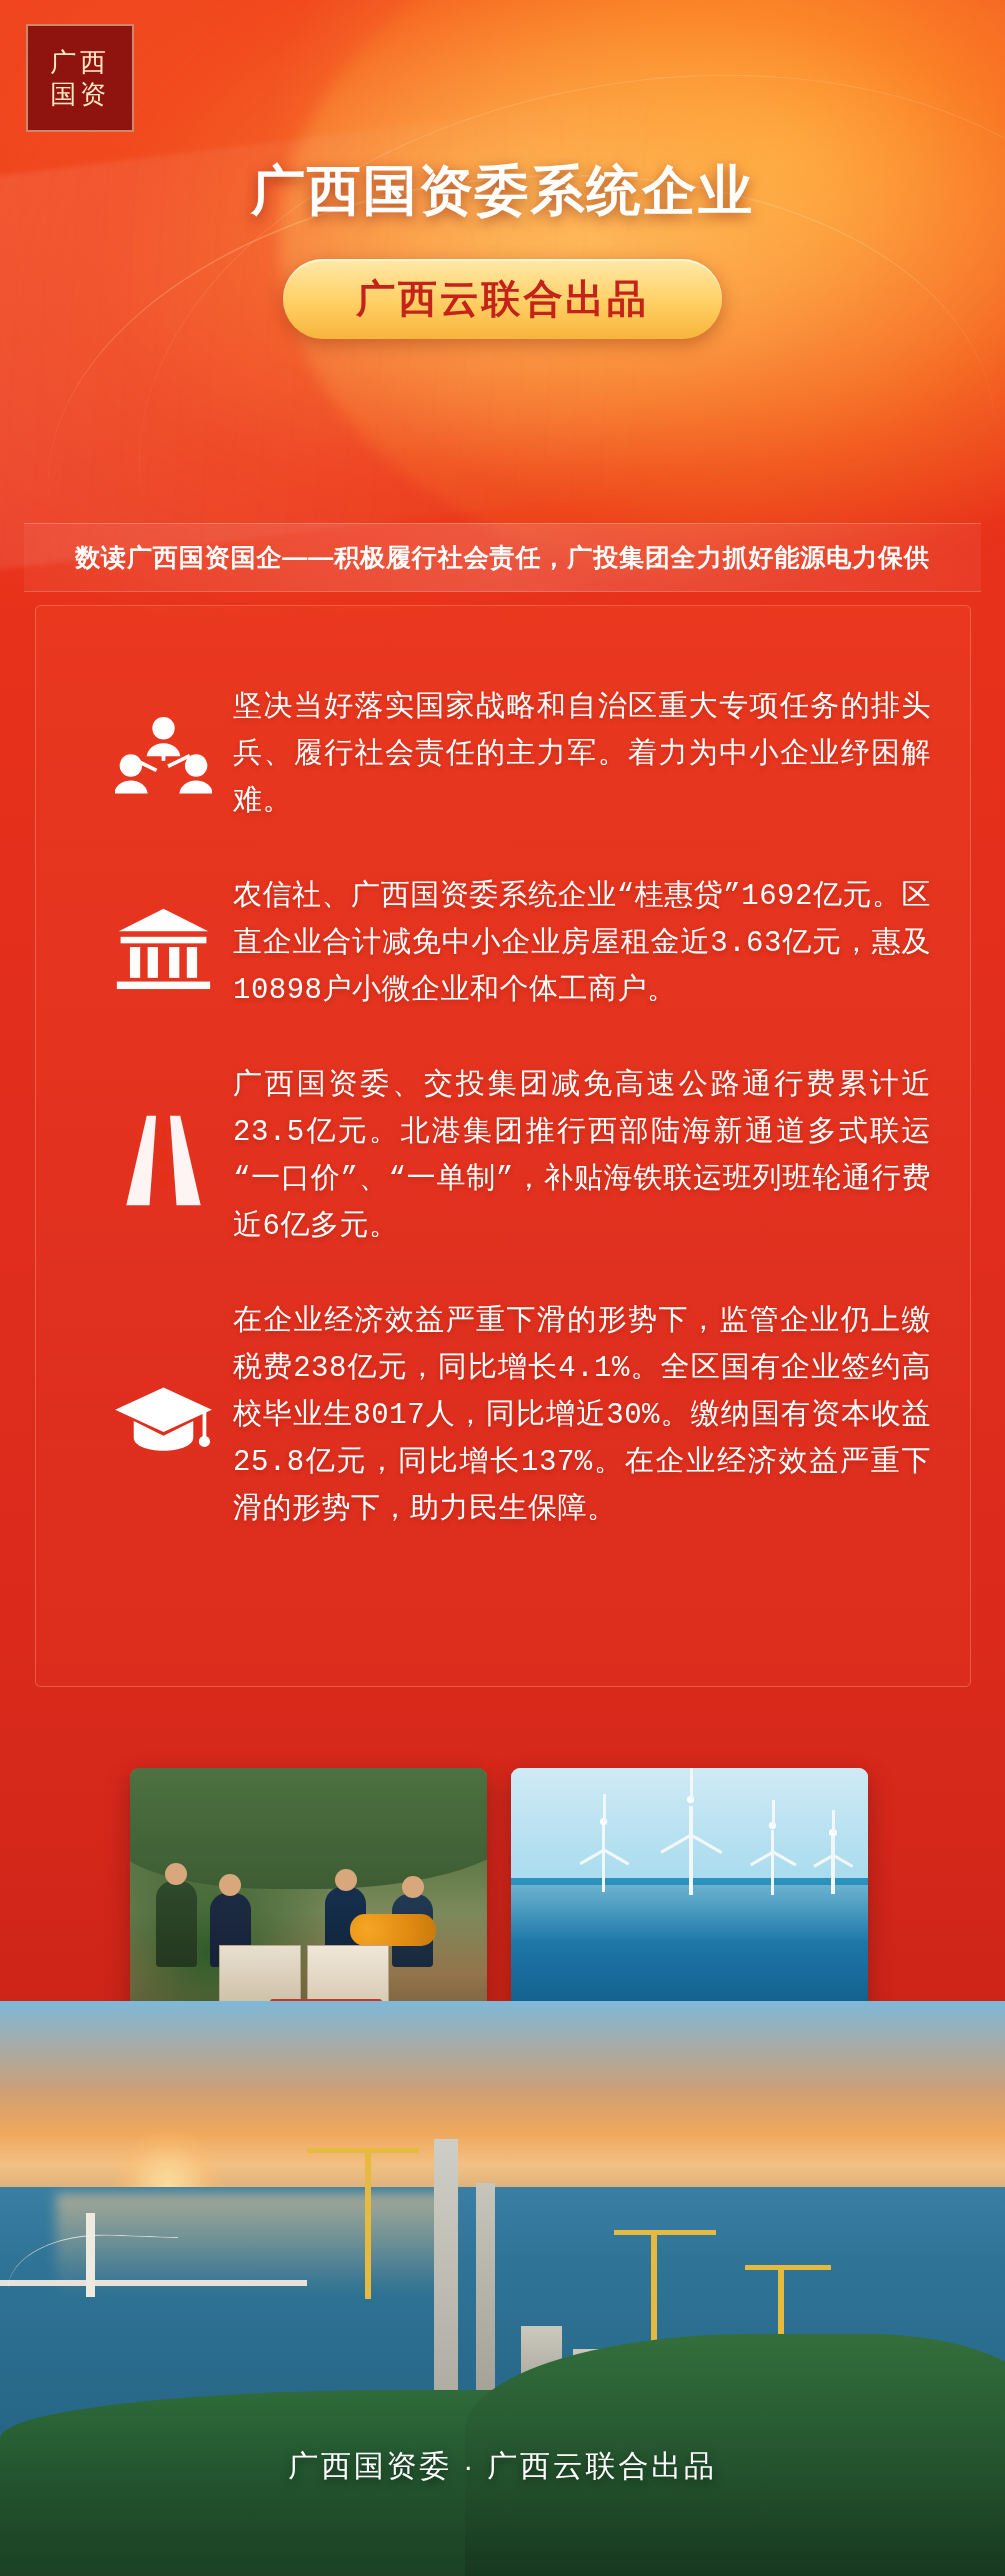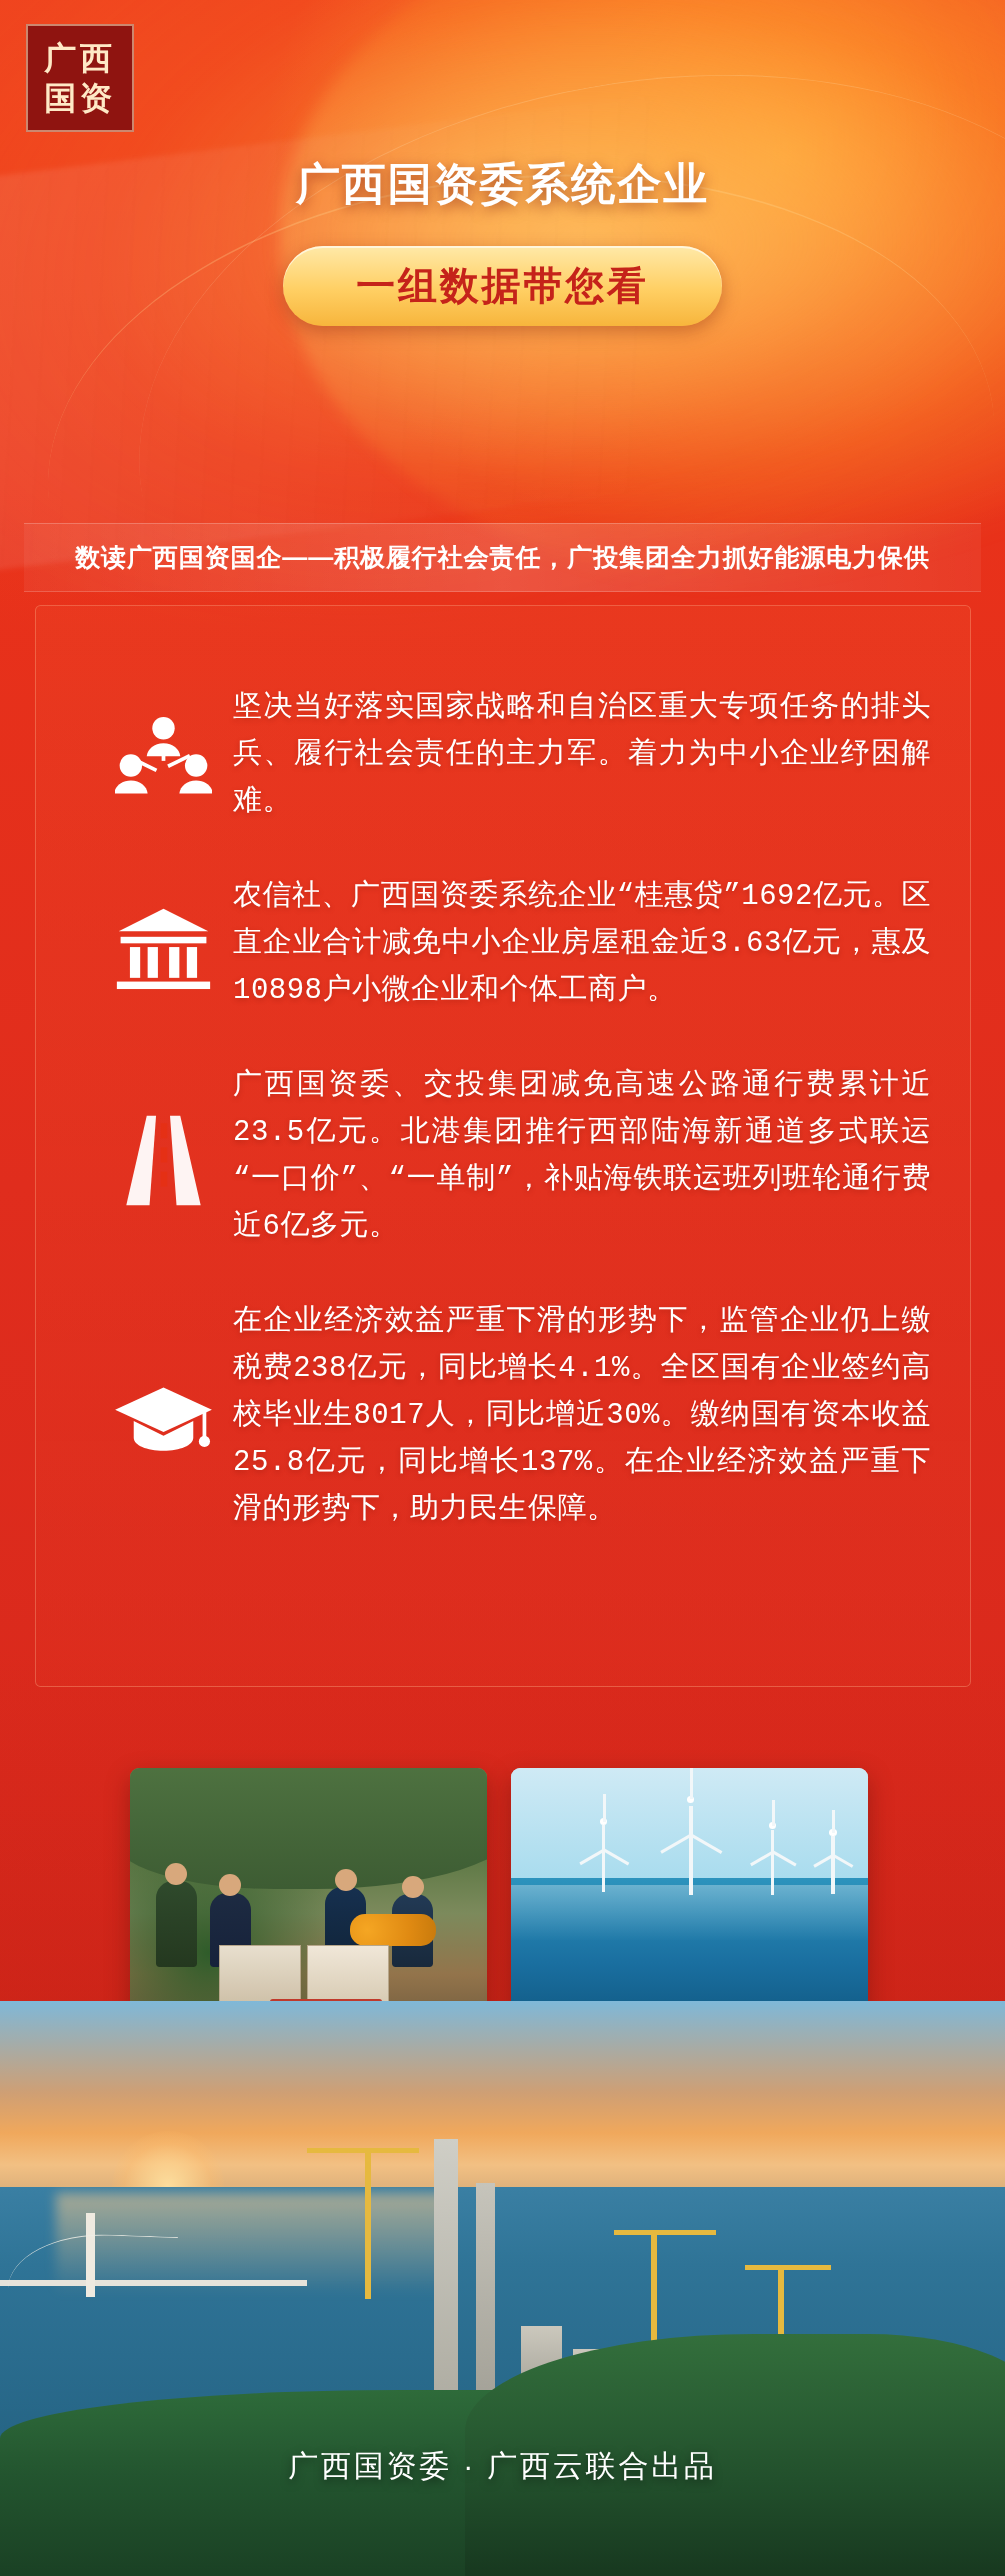--- a/index.html
+++ b/index.html
@@ -80,38 +80,38 @@
     background: #8f1410;
     border: 2.8px solid rgba(255,230,190,0.55);
     display: flex;
     flex-direction: column;
     align-items: center;
     justify-content: center;
     color: #ffe9c6;
     letter-spacing: 3.7px;
   }
   .logo span {
-    font-size: 32px;
-    font-weight: bold;
+    font-size: 26px;
+    font-weight: normal;
     line-height: 1.25;
   }
 
   
   .title-block {
     position: absolute;
     left: 0; right: 0; top: 156px;
     text-align: center;
   }
   .title-l1, .title-l2 {
     color: #ffffff;
     font-weight: bold;
     letter-spacing: 1.9px;
     text-shadow: 0 3.7px 13px rgba(120,15,10,0.55);
   }
-  .title-l1 { font-size: 44px; line-height: 1.28; }
+  .title-l1 { font-size: 54px; line-height: 1.28; }
   .title-l2 { font-size: 54px; line-height: 1.28; }
 
   .pill {
     margin: 34px auto 0;
     width: 439px; height: 80px;
     border-radius: 40px;
     background: linear-gradient(180deg, #ffe9a8 0%, #ffcf63 55%, #f7b53c 100%);
     display: flex; align-items: center; justify-content: center;
     box-shadow: 0 5.6px 18.6px rgba(120,20,10,0.35), inset 0 1.9px 0 rgba(255,255,255,0.6);
   }
@@ -351,21 +351,21 @@
   <div class="bg-glow-bottom"></div>
 
   <div class="logo">
     <span>广西</span>
     <span>国资</span>
   </div>
 
   <div class="title-block">
     <div class="title-l1">广西国资委系统企业</div>
     <div class="pill">
-      <span>一组数据带您看</span>
+      <span>广西云联合出品</span>
     </div>
   </div>
 
   <div class="banner">
     <div class="banner-bg"></div>
     <span>数读广西国资国企——积极履行社会责任，广投集团全力抓好能源电力保供</span>
   </div>
 
   <div class="panel"></div>
 

